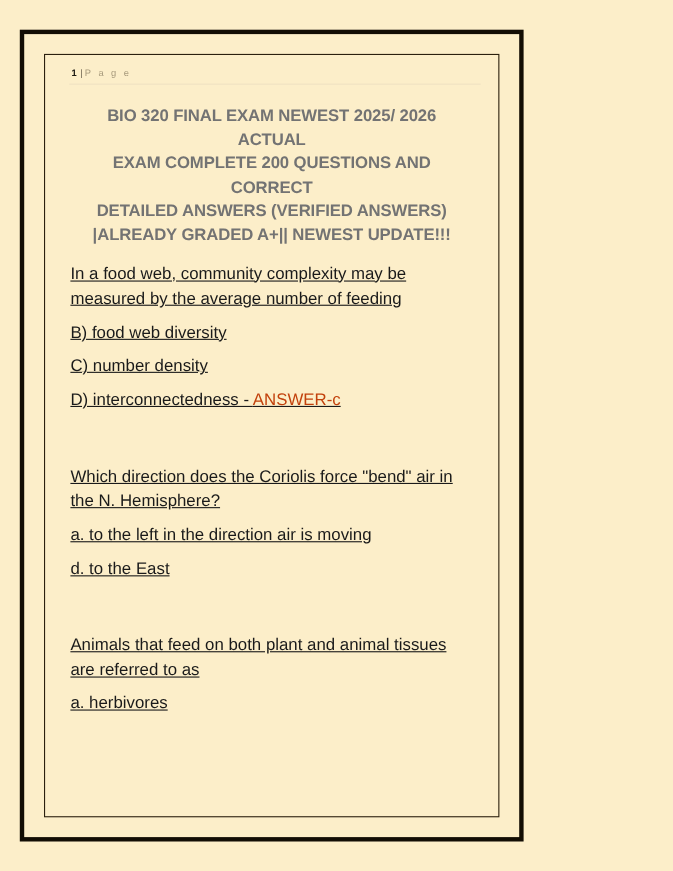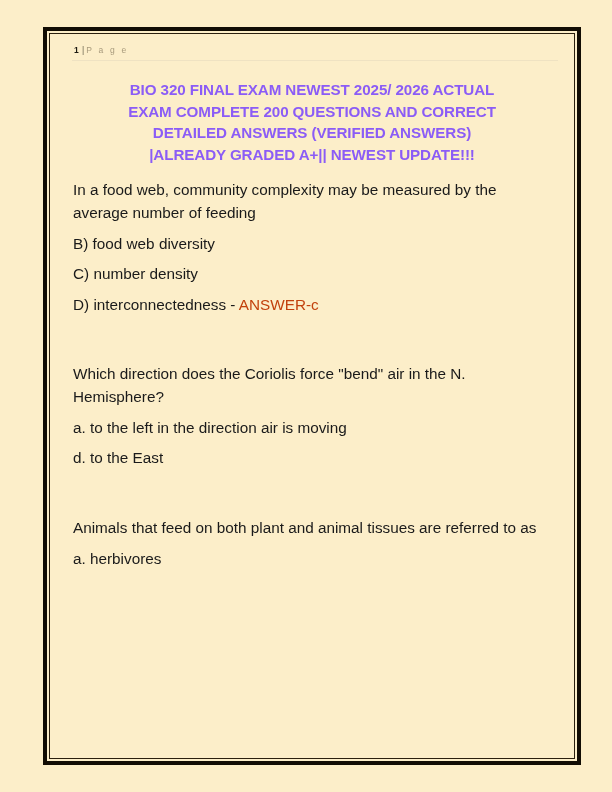--- a/index.html
+++ b/index.html
@@ -9,28 +9,28 @@
   body {
     width: 612px;
     height: 792px;
     background: #fceec9;
     font-family: "Liberation Sans", sans-serif;
     overflow: hidden;
   }
 
   .page-sheet {
     position: absolute;
-    left: 43px;
+    left: 18px;
     top: 27px;
-    width: 538px;
+    width: 458px;
     height: 738px;
     box-sizing: border-box;
     background: #fceec9;
     border: 4px solid #120d04;
-    padding: 2px;
+    padding: 18px;
   }
 
   .page-inner {
     box-sizing: border-box;
     width: 100%;
     height: 100%;
     border: 1px solid #2b200e;
     background: #fceec9;
     padding: 8px 14px 0 14px;
     overflow: hidden;
@@ -59,35 +59,36 @@
   .header-rule {
     height: 1px;
     background: #efe2c2;
     margin: 1px 2px 0 8px;
   }
 
   
   .doc-title {
     margin: 18px 18px 0 18px;
     text-align: center;
-    color: #8b5cf6;
+    color: #737373;
     font-weight: bold;
     font-size: 15.2px;
     line-height: 21.6px;
     letter-spacing: -0.1px;
   }
   .doc-title .tline { display: block; }
 
   
   .doc-body {
     margin: 14px 0 0 0;
     padding: 0 18px 0 9px;
     color: #1a1a1a;
     font-size: 15.3px;
     line-height: 22.5px;
+    text-decoration: underline;
   }
   .para {
     margin: 0 0 8.2px 0;
   }
   .para.spacer-before {
     margin-top: 47px;
   }
   .answer {
     color: #c2410c;
   }

